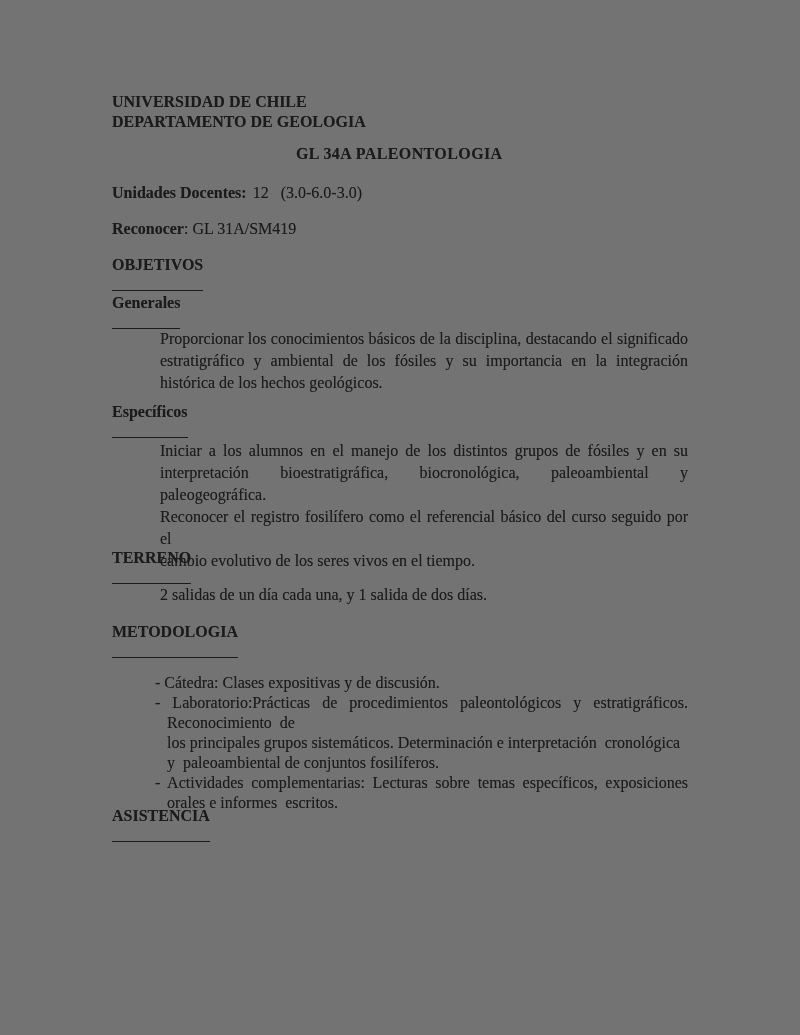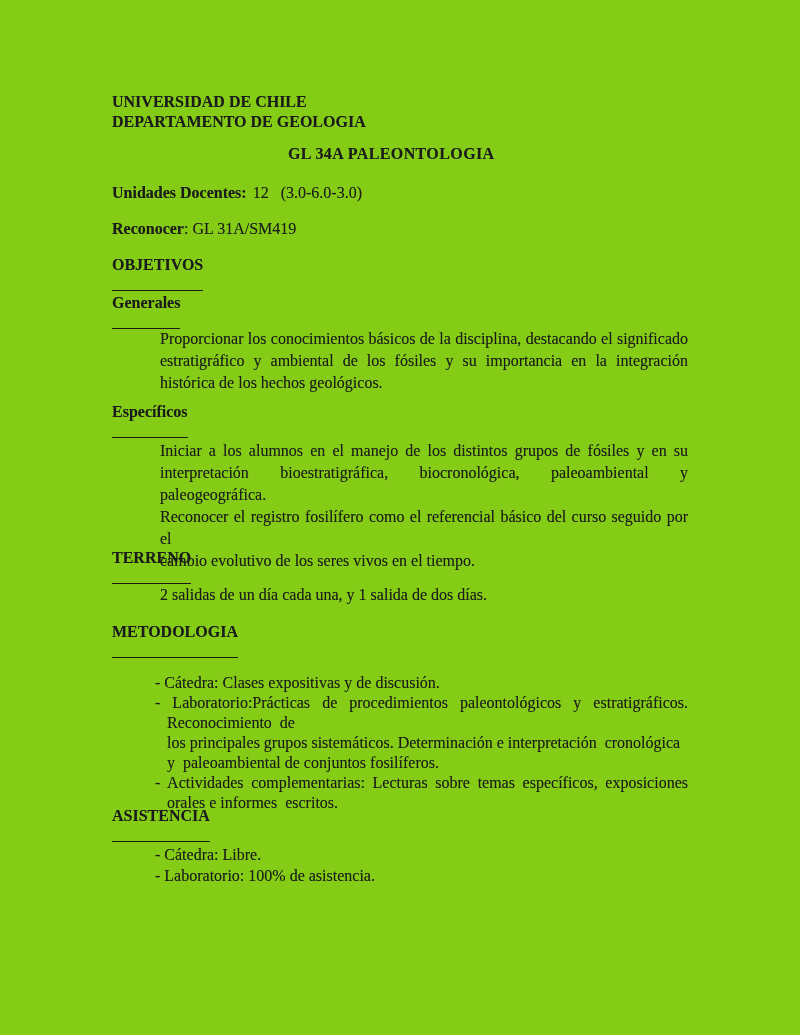--- a/index.html
+++ b/index.html
@@ -1,33 +1,33 @@
 <!DOCTYPE html>
 <html><head>
 <meta charset="utf-8">
 <style>
   * { margin: 0; padding: 0; box-sizing: border-box; }
   html, body { background: #ffffff; }
   .page {
     position: relative;
     width: 800px;
     height: 1035px;
-    background: #84cc16;
+    background: #737373;
     color: #1b1b1b;
     font-family: "Liberation Serif", "DejaVu Serif", serif;
     font-size: 16px;
     overflow: hidden;
     text-shadow: 0 0 0.5px rgba(0,0,0,0.35);
   }
   .blk { position: absolute; left: 112px; right: 112px; }
   .b { font-weight: bold; text-align: center; }
   .hd { font-weight: bold; }
   .u { display: inline-block; border-bottom: 1.6px solid currentColor; padding-bottom: 16px; line-height: 1.15; }
   .letterhead { line-height: 19.5px; font-weight: bold; }
-  .title { left: 288px; right: auto; font-weight: bold; letter-spacing: 0.4px; }
+  .title { left: 296px; right: auto; font-weight: bold; letter-spacing: 0.4px; }
   .para { left: 160px; width: 528px; right: auto; line-height: 22px; }
   .line-j { text-align: justify; text-align-last: justify; }
   .line-l { white-space: pre-wrap; }
   .indented { left: 160px; right: auto; }
   .bullets { left: 155px; width: 533px; right: auto; line-height: 20px; }
   .bullets .cont { padding-left: 12px; }
   .asis-bullets { left: 155px; width: 533px; right: auto; line-height: 21px; }
   .pre { white-space: pre-wrap; }
   .val { margin-left: 6px; }
 </style>
@@ -95,18 +95,14 @@
     </div>
     <div>
       <div class="line-j">- Actividades complementarias: Lecturas sobre temas específicos, exposiciones</div>
       <div class="line-l cont">orales e informes  escritos.</div>
     </div>
   </div>
 
   <div class="blk hd" style="top:807px">
     <span class="u">ASISTENCIA</span>
   </div>
-  <div class="blk asis-bullets" style="top:844px">
-    <div class="line-l">- Cátedra: Libre.</div>
-    <div class="line-l">- Laboratorio: 100% de asistencia.</div>
-  </div>
 
 </div>
 
 </body></html>

